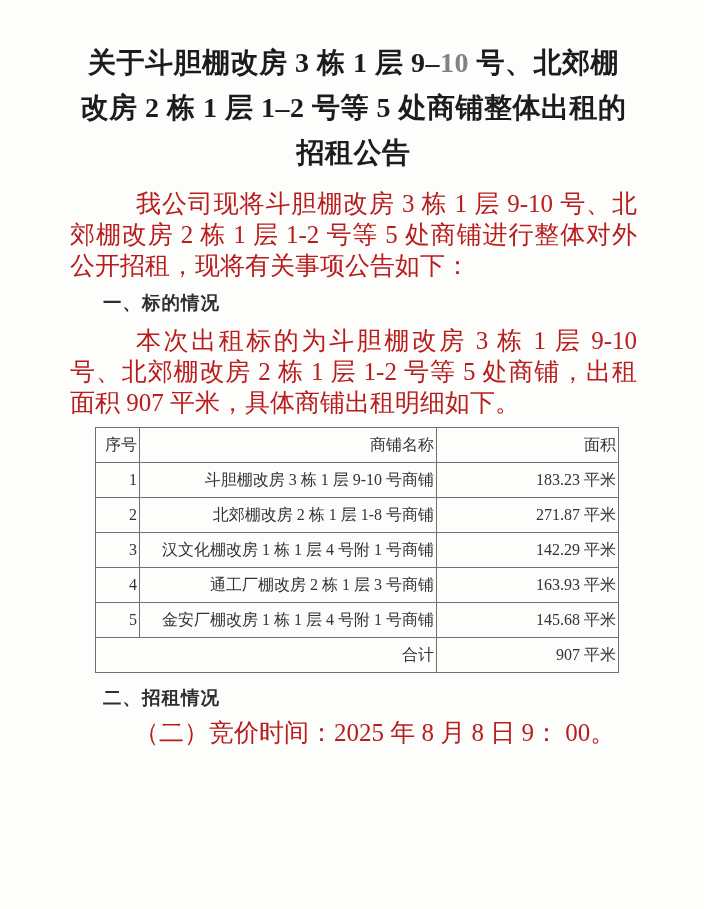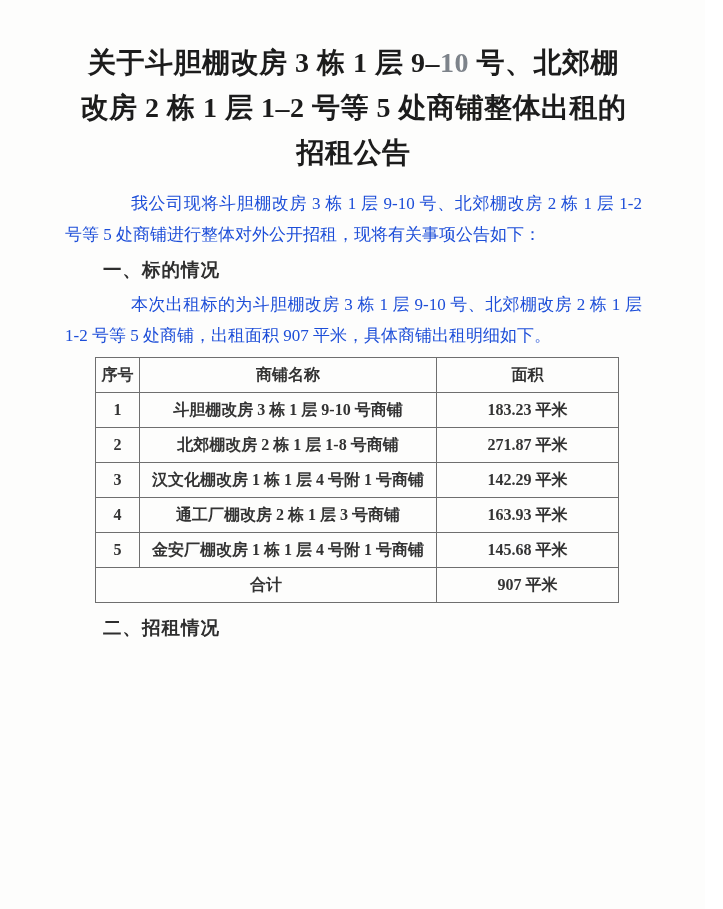--- a/index.html
+++ b/index.html
@@ -25,25 +25,25 @@
     line-height: 45px;
     font-weight: 700;
     text-align: center;
     color: #1c1c1c;
     letter-spacing: 0.5px;
   }
   .title .gray {
     color: var(--title-gray, #7d838a);
   }
   .para {
-    margin: 4px;
-    font-size: 17px;
+    margin: 9px;
+    font-size: 25px;
     line-height: 31px;
     text-align: justify;
-    color: #1d4ed8;
+    color: #b91c1c;
   }
   .indent {
     text-indent: 66px;
   }
   .intro {
     margin-top: 13px;
   }
   .heading {
     margin: 7px 0 6px 42px;
     font-family: "Liberation Sans", "DejaVu Sans", sans-serif;
@@ -59,24 +59,24 @@
     margin: 6px 0 0 34px;
     width: 523px;
     border-collapse: collapse;
     table-layout: fixed;
   }
   table.shops th,
   table.shops td {
     border: 1px solid var(--border-color, #6f6f6f);
     height: 34px;
     padding: 0 2px;
-    text-align: center;
+    text-align: right;
     vertical-align: middle;
     font-size: 16px;
-    font-weight: 700;
+    font-weight: 400;
     color: #333333;
     overflow: hidden;
     white-space: nowrap;
   }
   .item {
     margin-top: 5px;
     text-indent: 64px;
     text-align: left;
   }
 </style>
@@ -139,14 +139,15 @@
         <td>907 平米</td>
       </tr>
     </tfoot>
   </table>
 
   <h2 class="heading h2">二、招租情况</h2>
 
 
 
 
+  <p class="para item">（二）竞价时间：2025 年 8 月 8 日 9： 00。</p>
 
 </div>
 
 </body></html>

